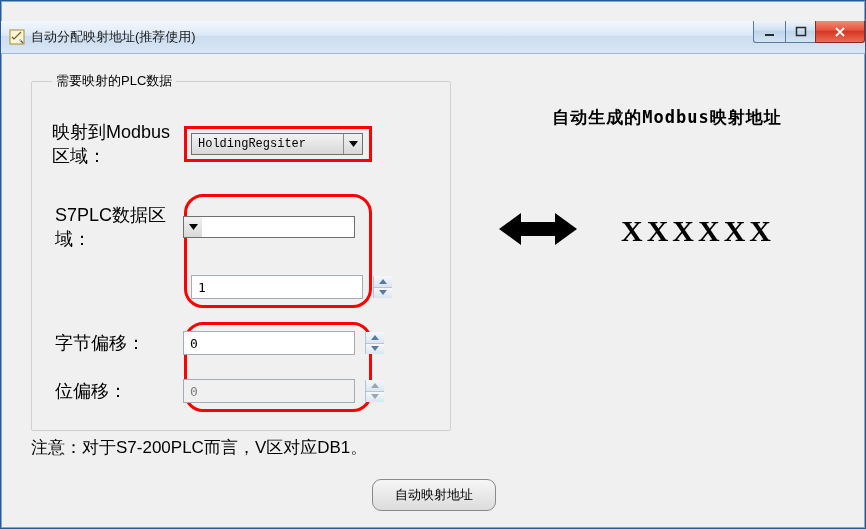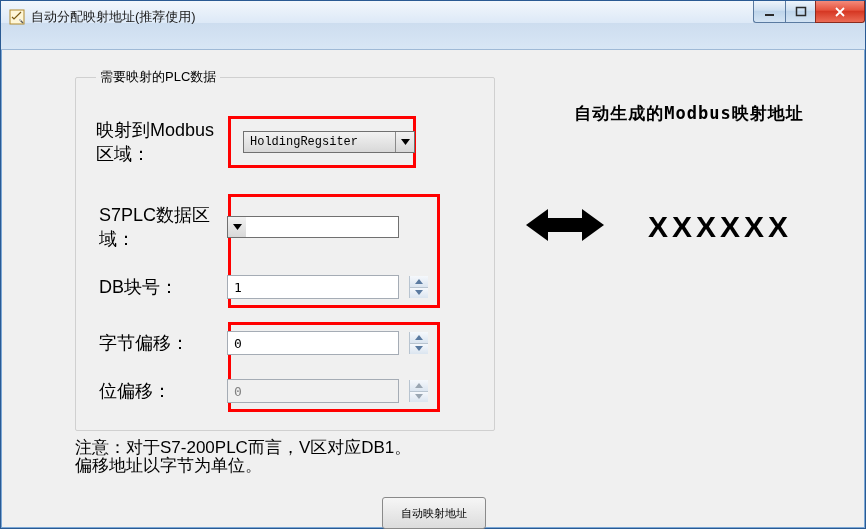--- a/index.html
+++ b/index.html
@@ -31,22 +31,23 @@
     border:1px solid #2a5a93;
     background:var(--client-bg);
     display:flex;flex-direction:column;
     box-shadow:inset 0 0 0 1px #7aa7d6;
   }
   .titlebar{
     height:32px;flex:0 0 32px;
     background:linear-gradient(to bottom,#f2f7fc,#dde9f7 45%,#cdddef 46%,#d8e6f5);
     border-bottom:1px solid #9fb9d6;
     display:flex;align-items:center;
-    padding:0 0 16px 8px;
+    padding:0 0 0 8px;
     position:relative;
+    margin-top:20px;
   }
   .titlebar .app-icon{
     width:16px;height:16px;margin-right:6px;flex:0 0 16px;
     display:inline-flex;align-items:center;justify-content:center;
   }
   .titlebar .title-text{
     font-size:13px;color:#1a1a1a;white-space:nowrap;
   }
   .caption-buttons{
     position:absolute;right:0;top:0;height:22px;
@@ -66,21 +67,21 @@
     border-color:#8a2b1e;
   }
   .cap-btn svg{display:block}
   
   .client{
     flex:1 1 auto;position:relative;
     padding:18px 22px 14px 30px;
     box-sizing:border-box;
   }
   .layout{
-    display:flex;gap:40px;align-items:flex-start;margin-left:44px;
+    display:flex;gap:40px;align-items:flex-start;
   }
   
   fieldset.plc-data{
     width:382px;
     border:1px solid var(--fieldset-border);
     border-radius:2px;
     padding:30px 16px 18px 20px;
     margin:0;
     position:relative;
     background:transparent;
@@ -91,25 +92,25 @@
   .form-row{
     display:flex;align-items:center;
     margin-bottom:12px;
   }
   .form-row .lbl{
     width:132px;flex:0 0 132px;
     font-size:18px;
   }
   .hilite-box{
     border:3px solid var(--hilite);
-    padding:12px;
+    padding:4px;
     box-sizing:border-box;
   }
   .hilite-single{width:188px;}
-  .hilite-multi {width:212px;margin-left:132px;padding:6px 4px;}
+  .hilite-multi {width:188px;margin-left:132px;padding:6px 4px;border-radius:19px;}
   .hilite-multi .form-row{margin-bottom:0;}
   .hilite-multi .form-row + .form-row{margin-top:24px;}
   .hilite-multi .lbl{
     width:128px;flex:0 0 128px;
     margin-left:-136px; 
     text-align:left;
   }
   .group-gap{height:14px;}
   
   .combo{
@@ -156,44 +157,44 @@
   .note{
     margin-top:8px;font-size:17px;line-height:18px;
     font-family:"SimSun","Microsoft YaHei",sans-serif;
   }
   .auto-btn-row{
     margin-top:22px;display:flex;justify-content:center;
     width:866px;margin-left:-30px; 
     box-sizing:border-box;
   }
   button.auto-map{
-    width:104px;height:32px;
+    width:124px;height:32px;
     border:1px solid var(--btn-border);
-    border-radius:3px;
+    border-radius:9px;
     background:linear-gradient(to bottom,var(--btn-face-a),var(--btn-face-b));
-    font-size:11px;font-family:inherit;cursor:pointer;
+    font-size:13px;font-family:inherit;cursor:pointer;
   }
   
   .right-panel{
     flex:1 1 auto;
     padding-top:34px;
     display:flex;flex-direction:column;align-items:center;justify-content:center;
   }
   .right-title{
     font-size:17px;font-weight:bold;letter-spacing:1px;
     font-family:"SimSun","Microsoft YaHei",monospace;
   }
   .arrow-result{
     margin-top:80px;
     display:flex;align-items:center;gap:44px;
     margin-left:-60px;
   }
   .result-text{
     font-size:30px;letter-spacing:4px;
-    font-family:Liberation Sans, sans-serif;
+    font-family:Liberation Serif, serif;
     font-weight:bold;
   }
 </style>
 </head>
 <body>
 
 <div class="window">
 
   <div class="titlebar">
     <span class="app-icon">
@@ -252,21 +253,20 @@
               <span class="lbl">S7PLC数据区域：</span>
               <div class="combo">
                 <span class="combo-arrow">
                   <svg width="9" height="6" viewBox="0 0 9 6">
                       <path d="M0 0 L9 0 L4.5 6 Z" fill="#000"></path>
                     </svg>
                 </span>
               </div>
             </div>
             <div class="form-row">
-              <span class="lbl">DB块号：</span>
               <div class="spin">
                 <input value="1" style="">
                 <div class="spin-btns">
                   <div class="sbtn">
                       <svg width="8" height="5" viewBox="0 0 8 5">
                         <path d="M0 5 L8 5 L4 0 Z" fill="#5a7aa0"></path>
                       </svg>
                     </div>
                   <div class="sbtn">
                       <svg width="8" height="5" viewBox="0 0 8 5">
@@ -316,21 +316,20 @@
                     </div>
                 </div>
               </div>
             </div>
           </div>
 
         </fieldset>
 
         <div class="note">
           <div>注意：对于S7-200PLC而言，V区对应DB1。</div>
-          <div>偏移地址以字节为单位。</div>
         </div>
       </div>
 
       <div class="right-panel">
         <div class="right-title">自动生成的Modbus映射地址</div>
         <div class="arrow-result">
           <span>
             <svg width="78" height="40" viewBox="0 0 78 40">
               <path d="M0 20 L22 4 L22 13 L56 13 L56 4 L78 20 L56 36 L56 27 L22 27 L22 36 Z" fill="#000"></path>
             </svg>

